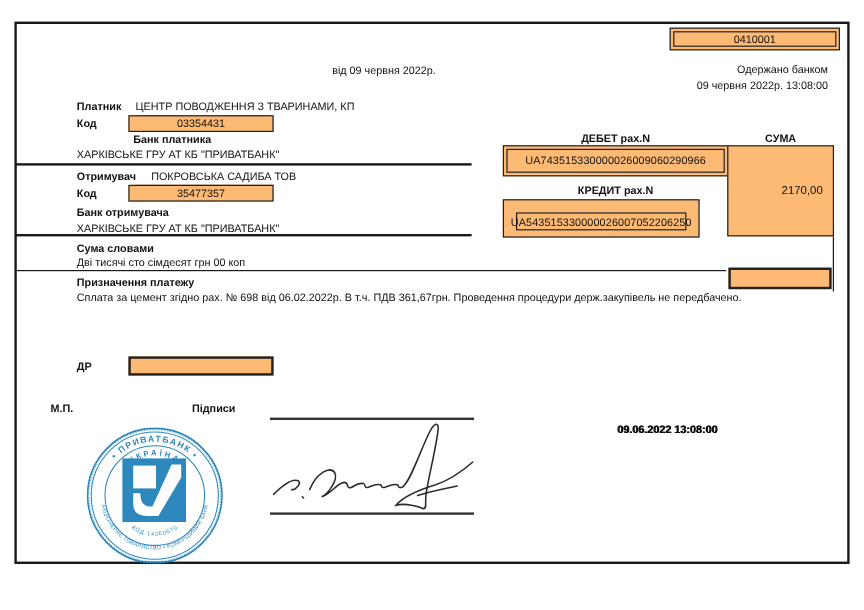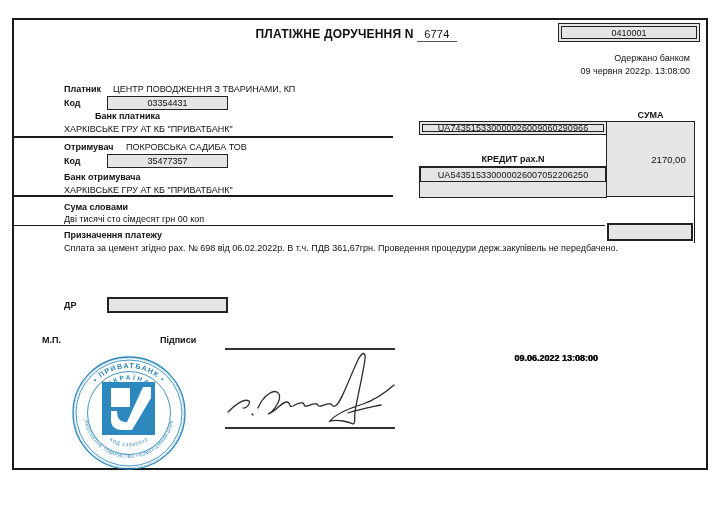--- a/index.html
+++ b/index.html
@@ -10,21 +10,21 @@
            border:2px solid #1a1a1a; }
   .abs { position:absolute; white-space:nowrap; }
   .lbl { font-weight:bold; font-size:9px; }
   .txt { font-size:9px; }
   .ttl { font-size:12px; font-weight:bold; letter-spacing:.2px; }
   .num-underline { font-size:11px; font-weight:normal; border-bottom:1px solid #555;
                    padding:0 7px 1px 7px; }
   .hline { position:absolute; background:#1a1a1a; height:1px; }
   .hline.thick { height:2px; }
   .vline { position:absolute; background:#1a1a1a; width:1px; }
-  .box { position:absolute; border:1px solid #222; background:#e5e5e5; }
+  .box { position:absolute; border:1px solid #222; background:#fdba74; }
   .box.db { border:1px solid #222; padding:2px; }
   .box .inner { width:100%; height:100%; border:1px solid #222;
                 display:flex; align-items:center; justify-content:center; }
   .boxval { display:flex; align-items:center; justify-content:center;
             width:100%; height:100%; font-size:9px; }
   .acct { font-size:9px; letter-spacing:.1px; }
   .colhead { font-weight:bold; font-size:9px; text-align:center; }
   .center { text-align:center; }
   .right { text-align:right; }
   .processed { font-weight:bold; font-size:9px; line-height:10px; text-align:center;
@@ -32,72 +32,70 @@
   .u-line { position:absolute; background:#444; height:1px; }
   .sigline { position:absolute; background:#333; height:2px; }
 </style>
 </head>
 <body>
 
 <div class="doc">
 
   <div class="frame"></div>
 
-  <div class="abs ttl" style="left:56px; top:27px; width:600px; text-align:center;">
-    <span>ПЛАТІЖНЕ ДОРУЧЕННЯ N</span>
-    <span class="num-underline">6774</span>
-  </div>
 
   <div class="box db" style="left:558px; top:23px; width:142px; height:19px;">
     <div class="inner">
       <span class="txt">0410001</span>
     </div>
   </div>
 
+  <div class="abs txt center" style="left:170px; top:54px; width:300px;">від 09 червня 2022р.</div>
 
   <div class="abs txt right" style="left:500px; top:53px; width:190px;">Одержано банком</div>
   <div class="abs txt right" style="left:500px; top:66px; width:190px;">09 червня 2022р. 13:08:00</div>
 
   <div class="abs lbl" style="left:64px; top:84px;">Платник</div>
   <div class="abs txt" style="left:113px; top:84px;">ЦЕНТР ПОВОДЖЕННЯ З ТВАРИНАМИ, КП</div>
   <div class="u-line" style="left:113px; top:96px; width:113px;"></div>
 
   <div class="abs lbl" style="left:64px; top:98px;">Код</div>
   <div class="box" style="left:107px; top:96px; width:121px; height:14px;">
     <div class="boxval">03354431</div>
   </div>
 
-  <div class="abs lbl" style="left:64px; top:111px;padding-left:31px;">Банк платника</div>
+  <div class="abs lbl" style="left:80px; top:111px;padding-left:31px;">Банк платника</div>
   <div class="abs txt" style="left:64px; top:124px;">ХАРКІВСЬКЕ ГРУ АТ КБ "ПРИВАТБАНК"</div>
   <div class="hline thick" style="left:13px; top:136px; width:380px;"></div>
 
+  <div class="abs colhead" style="left:419px; top:110px; width:188px;">ДЕБЕТ рах.N</div>
   <div class="abs colhead" style="left:606px; top:110px; width:89px;">СУМА</div>
 
-  <div class="box db" style="left:419px; top:121px; width:188px; height:14px;">
+  <div class="box db" style="left:419px; top:121px; width:188px; height:26px;">
     <div class="inner">
       <span class="acct">UA743515330000026009060290966</span>
     </div>
   </div>
 
   <div class="box" style="left:606px; top:121px; width:89px; height:76px;padding-left:36px;">
     <div class="boxval" style="font-size:9.5px;">2170,00</div>
   </div>
 
   <div class="abs lbl" style="left:64px; top:142px;">Отримувач</div>
   <div class="abs txt" style="left:113px; top:142px;margin-left:13px;">ПОКРОВСЬКА САДИБА ТОВ</div>
   <div class="u-line" style="left:113px; top:154px; width:115px;"></div>
 
   <div class="abs lbl" style="left:64px; top:156px;">Код</div>
   <div class="box" style="left:107px; top:154px; width:121px; height:14px;">
     <div class="boxval">35477357</div>
   </div>
 
   <div class="abs colhead" style="left:419px; top:154px; width:188px;">КРЕДИТ рах.N</div>
 
-  <div class="box" style="left:419px; top:166px; width:188px; height:32px; padding:0;">
+  <div class="box" style="left:419px; top:166px; width:164px; height:32px; padding:10px;">
     <div style="width:100%; height:15px; border:1px solid #222; display:flex; align-items:center; justify-content:center;">
       <span class="acct">UA543515330000026007052206250</span>
     </div>
   </div>
 
   <div class="abs lbl" style="left:64px; top:172px;">Банк отримувача</div>
   <div class="abs txt" style="left:64px; top:185px;">ХАРКІВСЬКЕ ГРУ АТ КБ "ПРИВАТБАНК"</div>
   <div class="hline thick" style="left:13px; top:195px; width:380px;"></div>
 
   <div class="abs lbl" style="left:64px; top:202px;">Сума словами</div>

